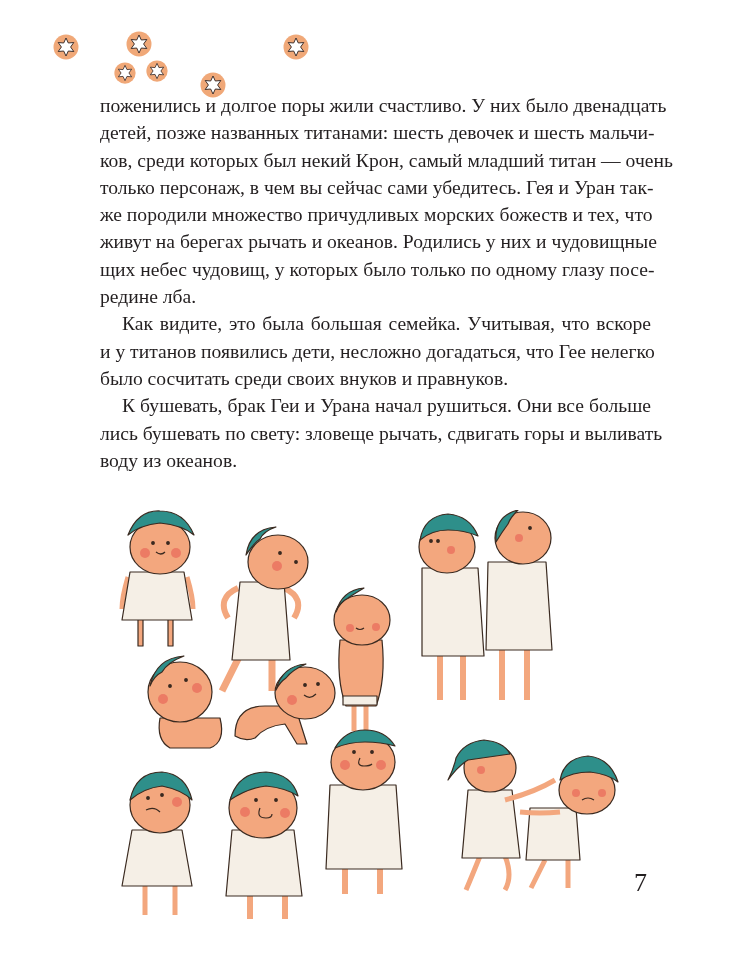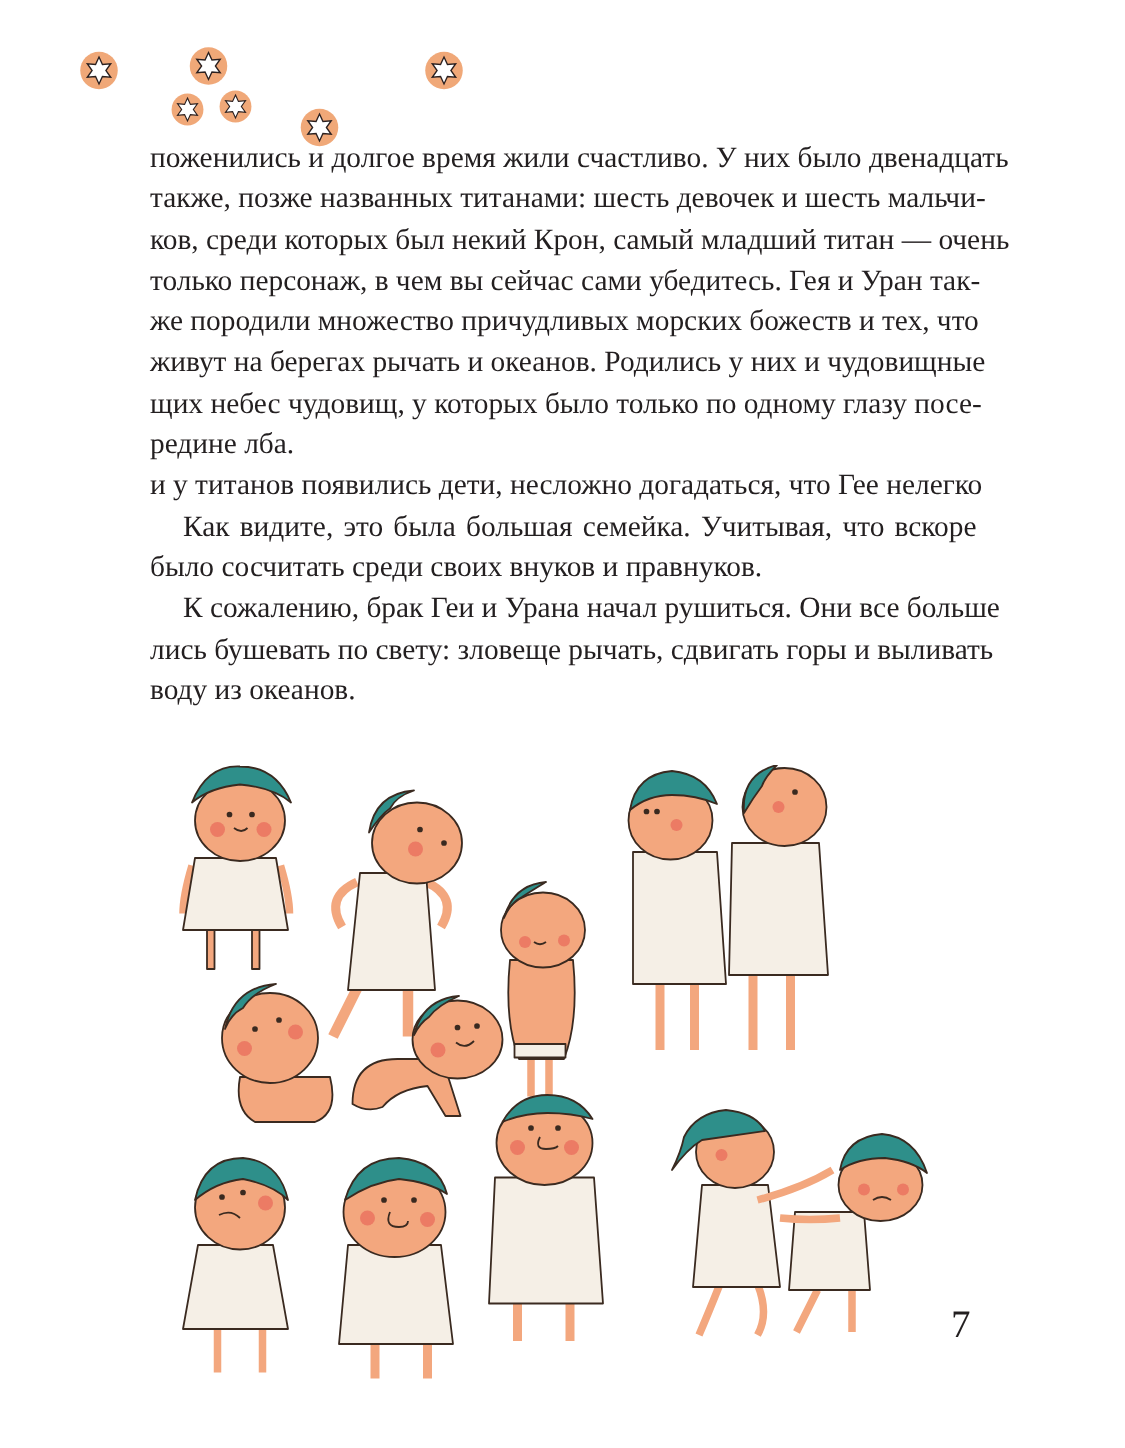--- a/index.html
+++ b/index.html
@@ -45,36 +45,36 @@
   <g transform="translate(157,71) scale(0.85)">
       <use href="#star"></use>
     </g>
   <g>
       <use href="#star" x="213" y="85"></use>
     </g>
 </svg>
 
 <div class="text-block">
   <div>
-    <span class="line">поженились и долгое время жили счастливо. У них было двенадцать</span>
-    <span class="line">также, позже названных титанами: шесть девочек и шесть мальчи-</span>
+    <span class="line">поженились и долгое поры жили счастливо. У них было двенадцать</span>
+    <span class="line">детей, позже названных титанами: шесть девочек и шесть мальчи-</span>
     <span class="line">ков, среди которых был некий Крон, самый младший титан — очень</span>
     <span class="line">только персонаж, в чем вы сейчас сами убедитесь. Гея и Уран так-</span>
     <span class="line">же породили множество причудливых морских божеств и тех, что</span>
     <span class="line">живут на берегах рычать и океанов. Родились у них и чудовищные</span>
     <span class="line">щих небес чудовищ, у которых было только по одному глазу посе-</span>
     <span class="line last">редине лба.</span>
   </div>
   <div>
+    <span class="line indent">Как видите, это была большая семейка. Учитывая, что вскоре</span>
     <span class="line">и у титанов появились дети, несложно догадаться, что Гее нелегко</span>
-    <span class="line indent">Как видите, это была большая семейка. Учитывая, что вскоре</span>
     <span class="line last">было сосчитать среди своих внуков и правнуков.</span>
   </div>
   <div>
-    <span class="line indent">К сожалению, брак Геи и Урана начал рушиться. Они все больше</span>
+    <span class="line indent">К бушевать, брак Геи и Урана начал рушиться. Они все больше</span>
     <span class="line">лись бушевать по свету: зловеще рычать, сдвигать горы и выливать</span>
     <span class="line last">воду из океанов.</span>
   </div>
 </div>
 
 <svg class="illustration" viewBox="100 510 560 440" xmlns="http://www.w3.org/2000/svg">
   <defs>
     <g id="hairA">
         <path d="M-30,-12 q6,-22 30,-24 q26,2 32,22 q-8,-10 -14,-8 q-6,-8 -18,-6 q-12,-2 -18,6 q-6,-2 -12,10z" fill="#2e8f8a" stroke="#3a2a20" stroke-width="0.8"></path>
       </g>

